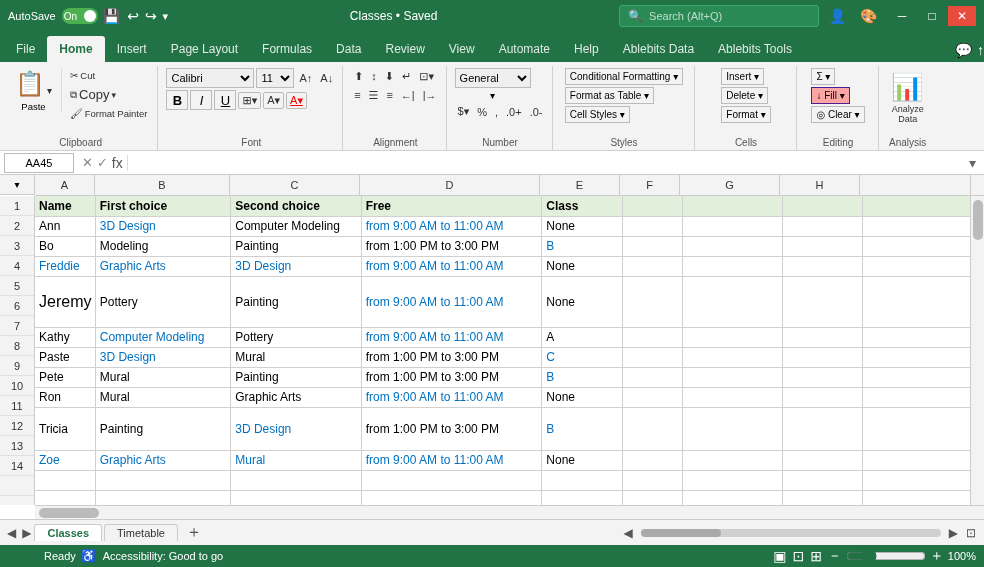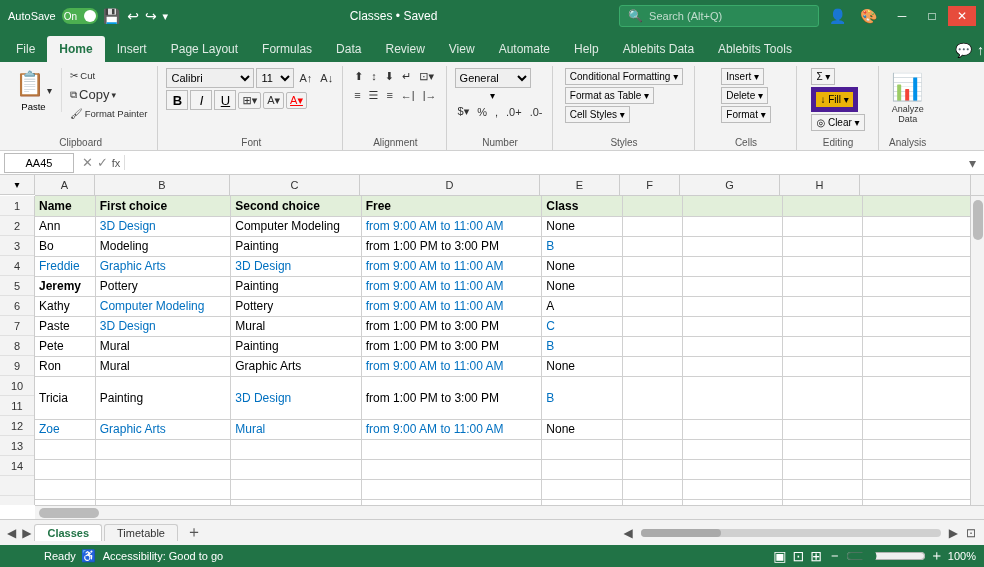--- a/index.html
+++ b/index.html
@@ -309,21 +309,21 @@
         </div>
         <div class="ribbon-group-label">Cells</div>
       </div>
 
       <div class="ribbon-group" style="min-width:80px;">
         <div class="ribbon-group-content" style="flex-direction:column;gap:2px;">
           <div style="display:flex;gap:2px;align-items:center;">
             <button style="font-size:10px;border:1px solid #bbb;background:#f3f3f3;cursor:pointer;padding:2px 4px;">Σ ▾</button>
           </div>
           <div style="display:flex;gap:2px;align-items:center;">
-            <button style="font-size:10px;border:5px solid #4c1d95;background:#eab308;cursor:pointer;padding:2px 4px;">↓ Fill ▾</button>
+            <button style="font-size:10px;border:1px solid #4c1d95;background:#fca5a5;cursor:pointer;padding:2px 4px;">↓ Fill ▾</button>
           </div>
           <div style="display:flex;gap:2px;align-items:center;">
             <button style="font-size:10px;border:1px solid #bbb;background:#f3f3f3;cursor:pointer;padding:2px 4px;">◎ Clear ▾</button>
           </div>
         </div>
         <div class="ribbon-group-label">Editing</div>
       </div>
 
       <div class="ribbon-group" style="border-right:none;">
         <div class="ribbon-group-content">
@@ -335,21 +335,21 @@
         <div class="ribbon-group-label">Analysis</div>
       </div>
     </div>
   </div>
 
   <div id="formula-bar">
     <input id="cell-ref" value="AA45" style="">
     <div id="formula-icons">
       <span style="font-size:13px;cursor:pointer;color:#888;">✕</span>
       <span style="font-size:13px;cursor:pointer;color:#888;">✓</span>
-      <span style="font-size:11px;cursor:pointer;color:#555;">fx</span>
+      <span style="font-size:14px;cursor:pointer;color:#555;">fx</span>
     </div>
     <input id="formula-input" value="" style="">
     <span id="expand-btn">▾</span>
   </div>
 
   <div id="spreadsheet" style="display:flex;flex-direction:column;flex:1;overflow:hidden;position:relative;">
 
     <div style="display:flex;overflow:hidden;">
 
       <div id="row-col-corner" style="width:35px;min-width:35px;height:20px;border-right:1px solid #ccc;border-bottom:1px solid #ccc;background:#f3f3f3;display:flex;align-items:center;justify-content:center;">
@@ -433,21 +433,21 @@
             <td style="width:135px;height:20px;border-right:1px solid #d0d0d0;border-bottom:1px solid #d0d0d0;padding:0 4px;font-size:12px;color:#0070c0;">Graphic Arts</td>
             <td style="width:130px;height:20px;border-right:1px solid #d0d0d0;border-bottom:1px solid #d0d0d0;padding:0 4px;font-size:12px;color:#0070c0;">3D Design</td>
             <td style="width:180px;height:20px;border-right:1px solid #d0d0d0;border-bottom:1px solid #d0d0d0;padding:0 4px;font-size:12px;color:#0070c0;">from 9:00 AM to 11:00 AM</td>
             <td style="width:80px;height:20px;border-right:1px solid #d0d0d0;border-bottom:1px solid #d0d0d0;padding:0 4px;font-size:12px;">None</td>
             <td style="border-right:1px solid #d0d0d0;border-bottom:1px solid #d0d0d0;"></td>
             <td style="border-right:1px solid #d0d0d0;border-bottom:1px solid #d0d0d0;"></td>
             <td style="border-right:1px solid #d0d0d0;border-bottom:1px solid #d0d0d0;"></td>
             <td style="border-right:1px solid #d0d0d0;border-bottom:1px solid #d0d0d0;"></td>
           </tr>
           <tr>
-            <td style="width:60px;height:20px;border-right:1px solid #d0d0d0;border-bottom:1px solid #d0d0d0;padding:0 4px;font-size:12px;font-weight:bold;">Jeremy</td>
+            <td style="width:60px;height:20px;border-right:1px solid #d0d0d0;border-bottom:1px solid #d0d0d0;padding:16px 4px;font-size:16px;">Jeremy</td>
             <td style="width:135px;height:20px;border-right:1px solid #d0d0d0;border-bottom:1px solid #d0d0d0;padding:0 4px;font-size:12px;">Pottery</td>
             <td style="width:130px;height:20px;border-right:1px solid #d0d0d0;border-bottom:1px solid #d0d0d0;padding:0 4px;font-size:12px;">Painting</td>
             <td style="width:180px;height:20px;border-right:1px solid #d0d0d0;border-bottom:1px solid #d0d0d0;padding:0 4px;font-size:12px;color:#0070c0;">from 9:00 AM to 11:00 AM</td>
             <td style="width:80px;height:20px;border-right:1px solid #d0d0d0;border-bottom:1px solid #d0d0d0;padding:0 4px;font-size:12px;">None</td>
             <td style="border-right:1px solid #d0d0d0;border-bottom:1px solid #d0d0d0;"></td>
             <td style="border-right:1px solid #d0d0d0;border-bottom:1px solid #d0d0d0;"></td>
             <td style="border-right:1px solid #d0d0d0;border-bottom:1px solid #d0d0d0;"></td>
             <td style="border-right:1px solid #d0d0d0;border-bottom:1px solid #d0d0d0;"></td>
           </tr>
           <tr>

